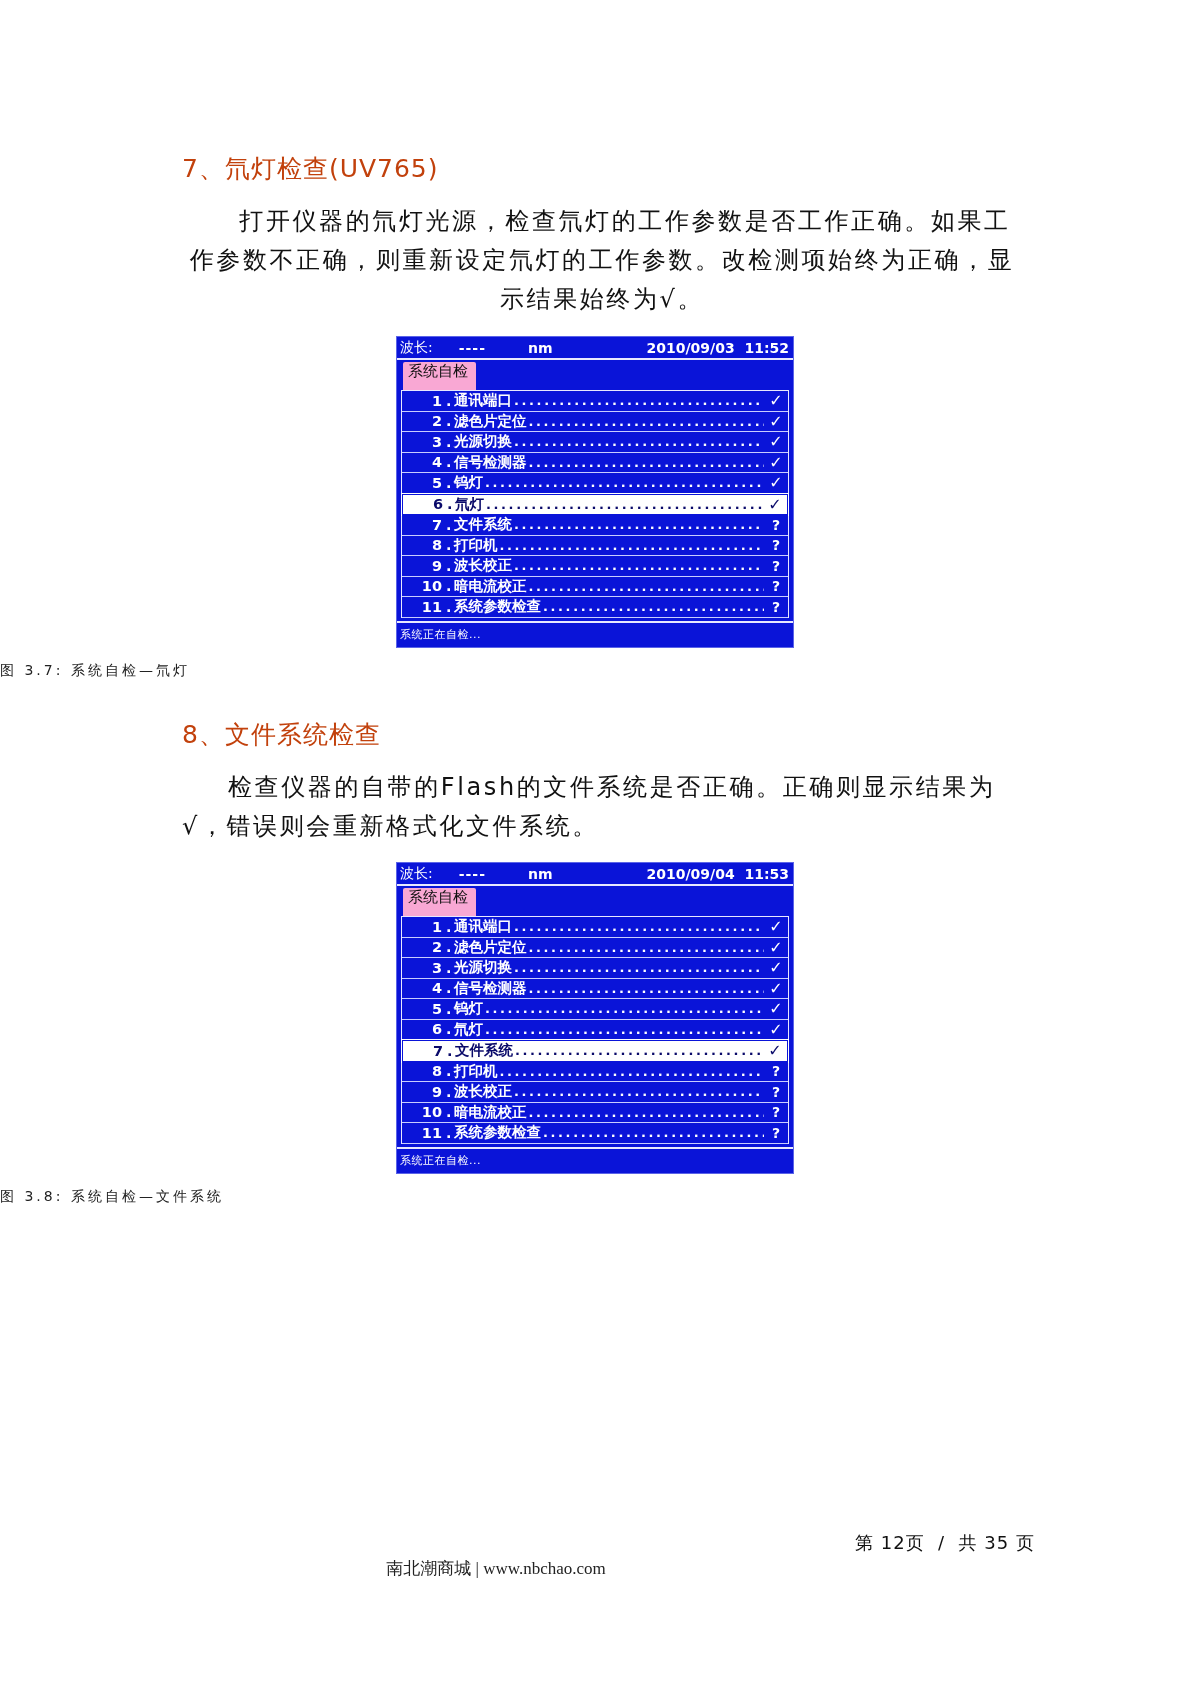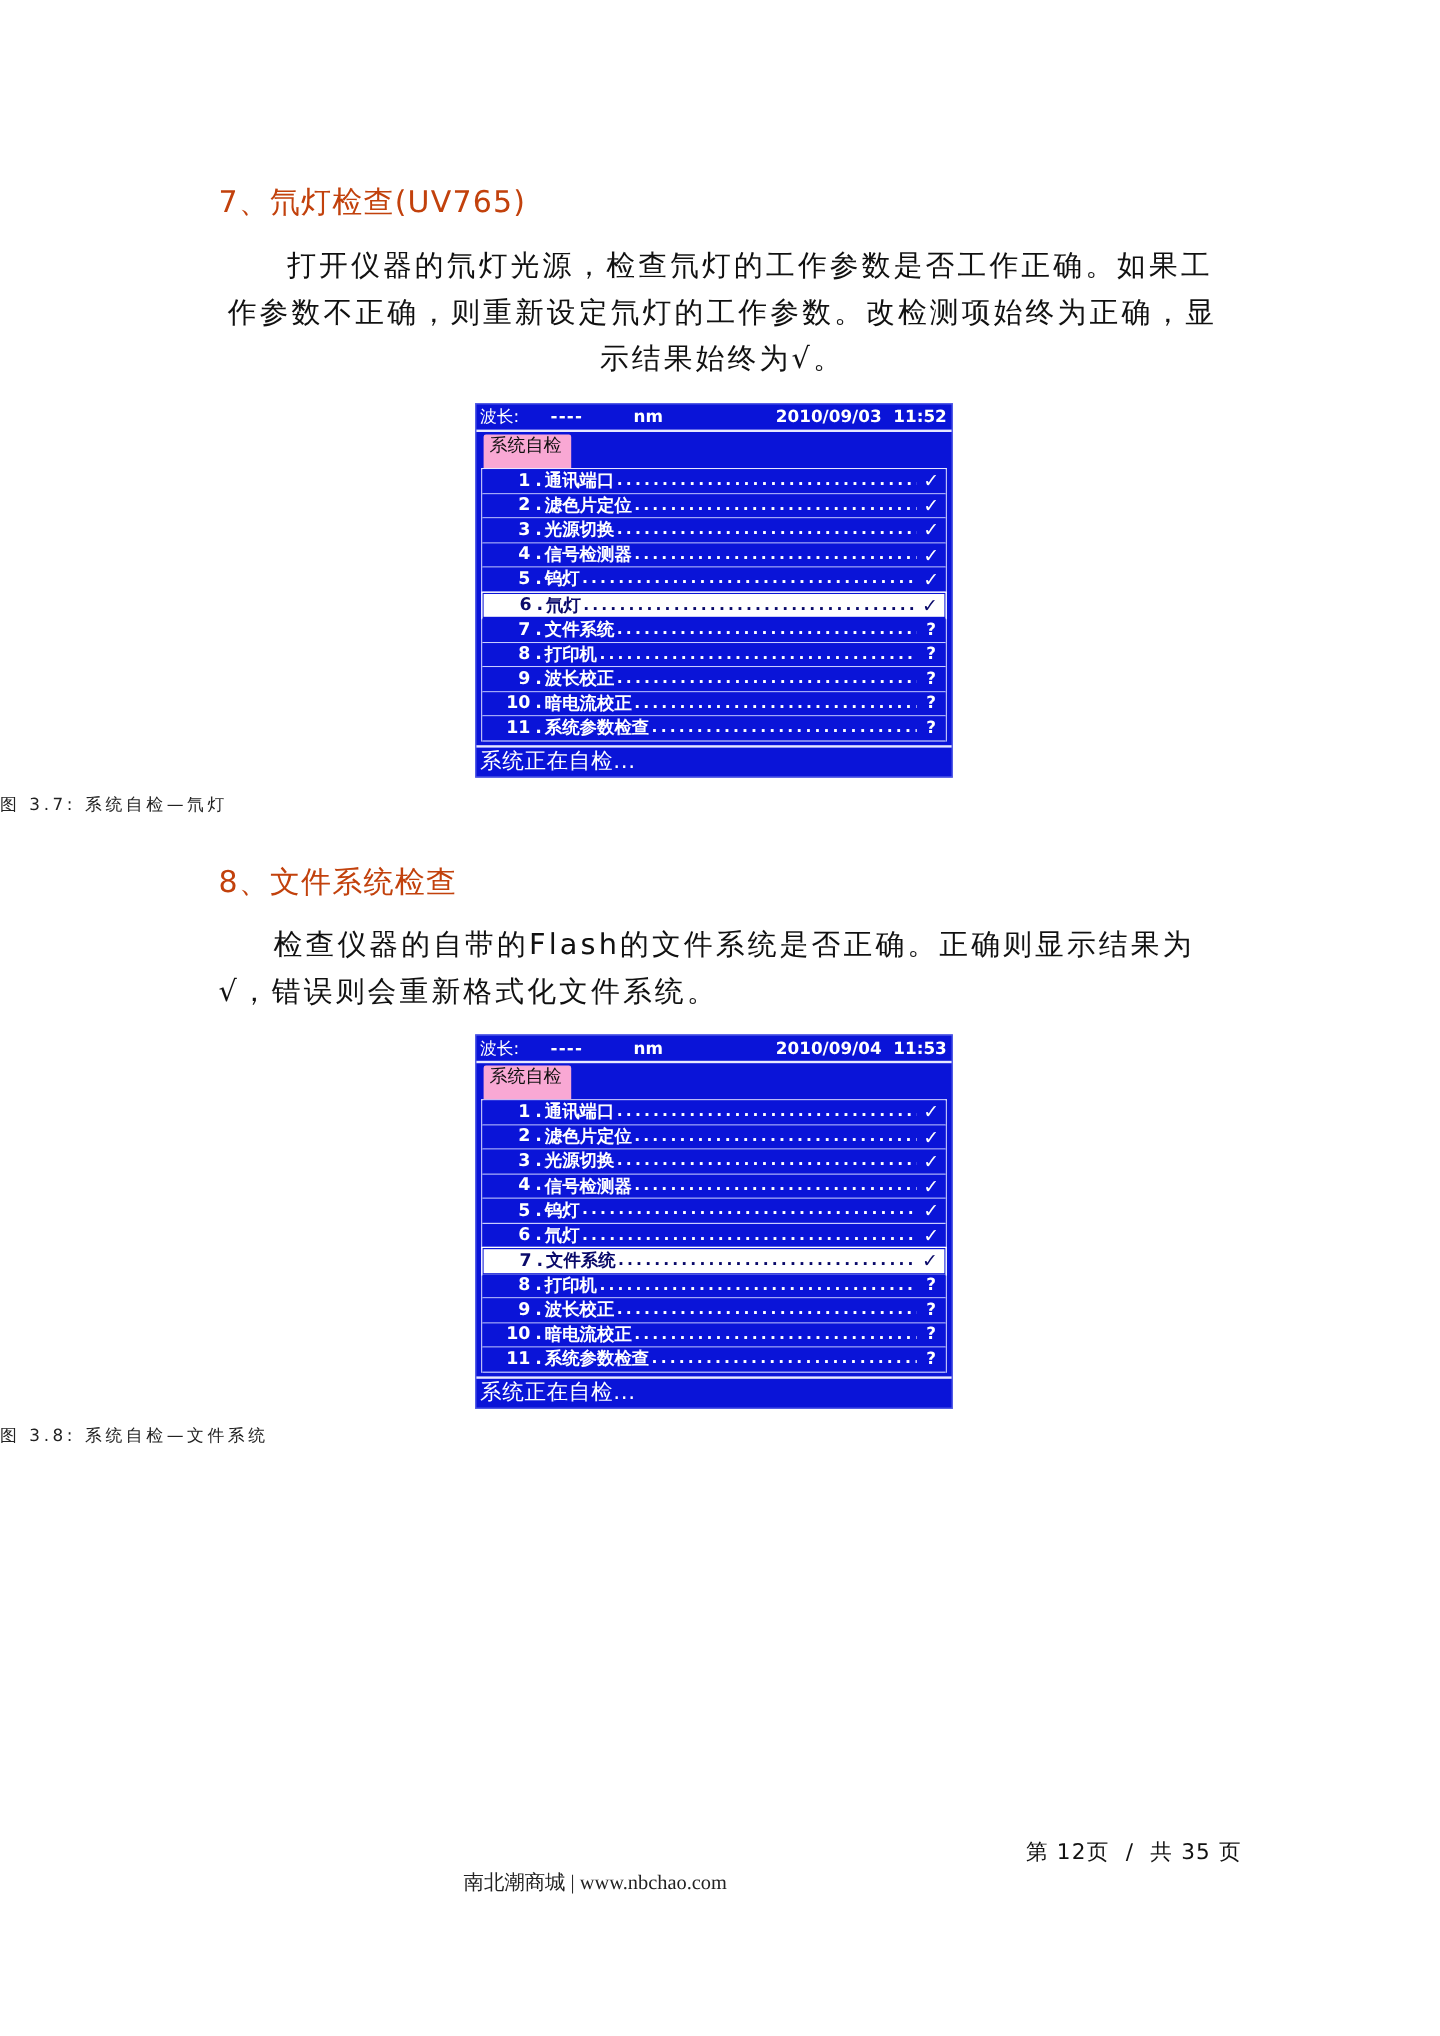--- a/index.html
+++ b/index.html
@@ -52,21 +52,21 @@
     .screen .row .dot { width: 8px; font-weight: bold; }
     .screen .row .name { white-space: nowrap; font-weight: bold; }
     .screen .row .leader {
       flex: 1; overflow: hidden; white-space: nowrap; font-weight: bold;
       letter-spacing: 2.6px; margin-left: 2px; font-size: 13px;
     }
     .screen .row .res { width: 24px; text-align: center; font-weight: bold; font-size: 16px; }
     .screen .row .res.q { font-size: 14px; }
     .screen .statusbar {
       border-top: 2px solid #e8e8ff; margin-top: 3px; height: 24px; line-height: 24px;
-      font-size: 18px; padding-left: 3px; letter-spacing: 0.5px;
+      font-size: 11px; padding-left: 3px; letter-spacing: 0.5px;
     }
     .footer-page {
       position: absolute; left: 855px; top: 1531px; font-size: 18px; color: #111; letter-spacing: 1px;
     }
     .footer-site {
       position: absolute; left: 0; width: 992px; top: 1557px; text-align: center;
       font-family: "Liberation Serif", serif; font-size: 17px; color: #222;
     }
   </style>
 </head>

